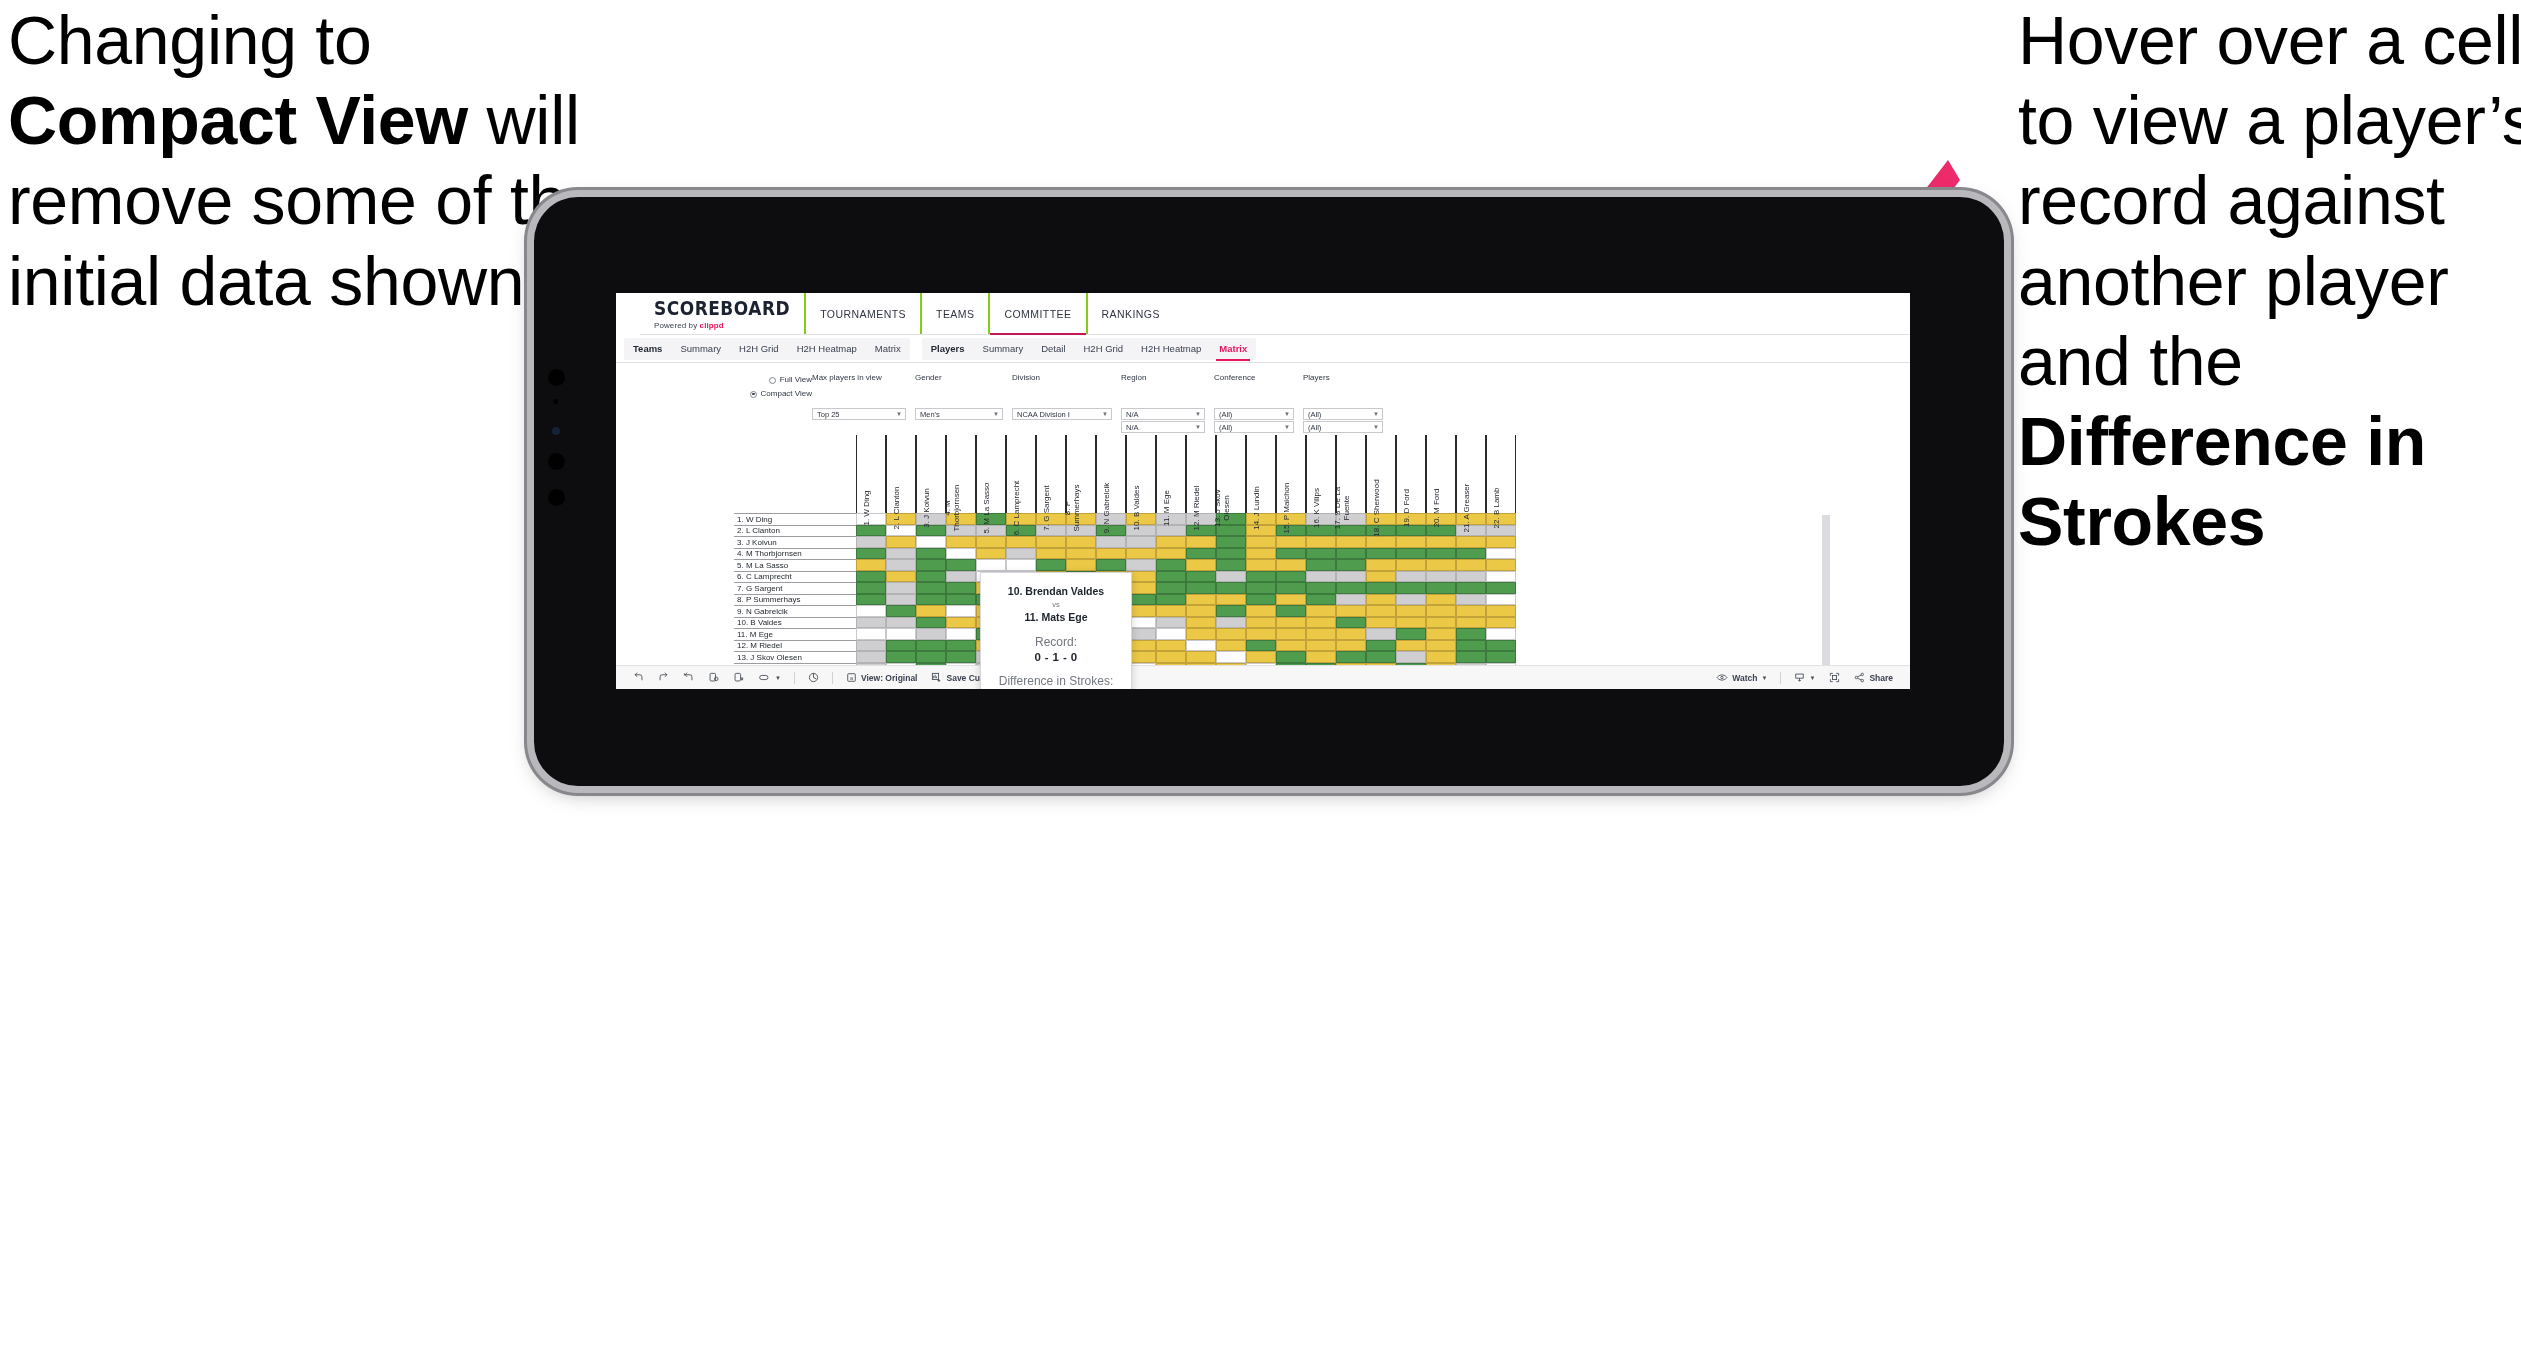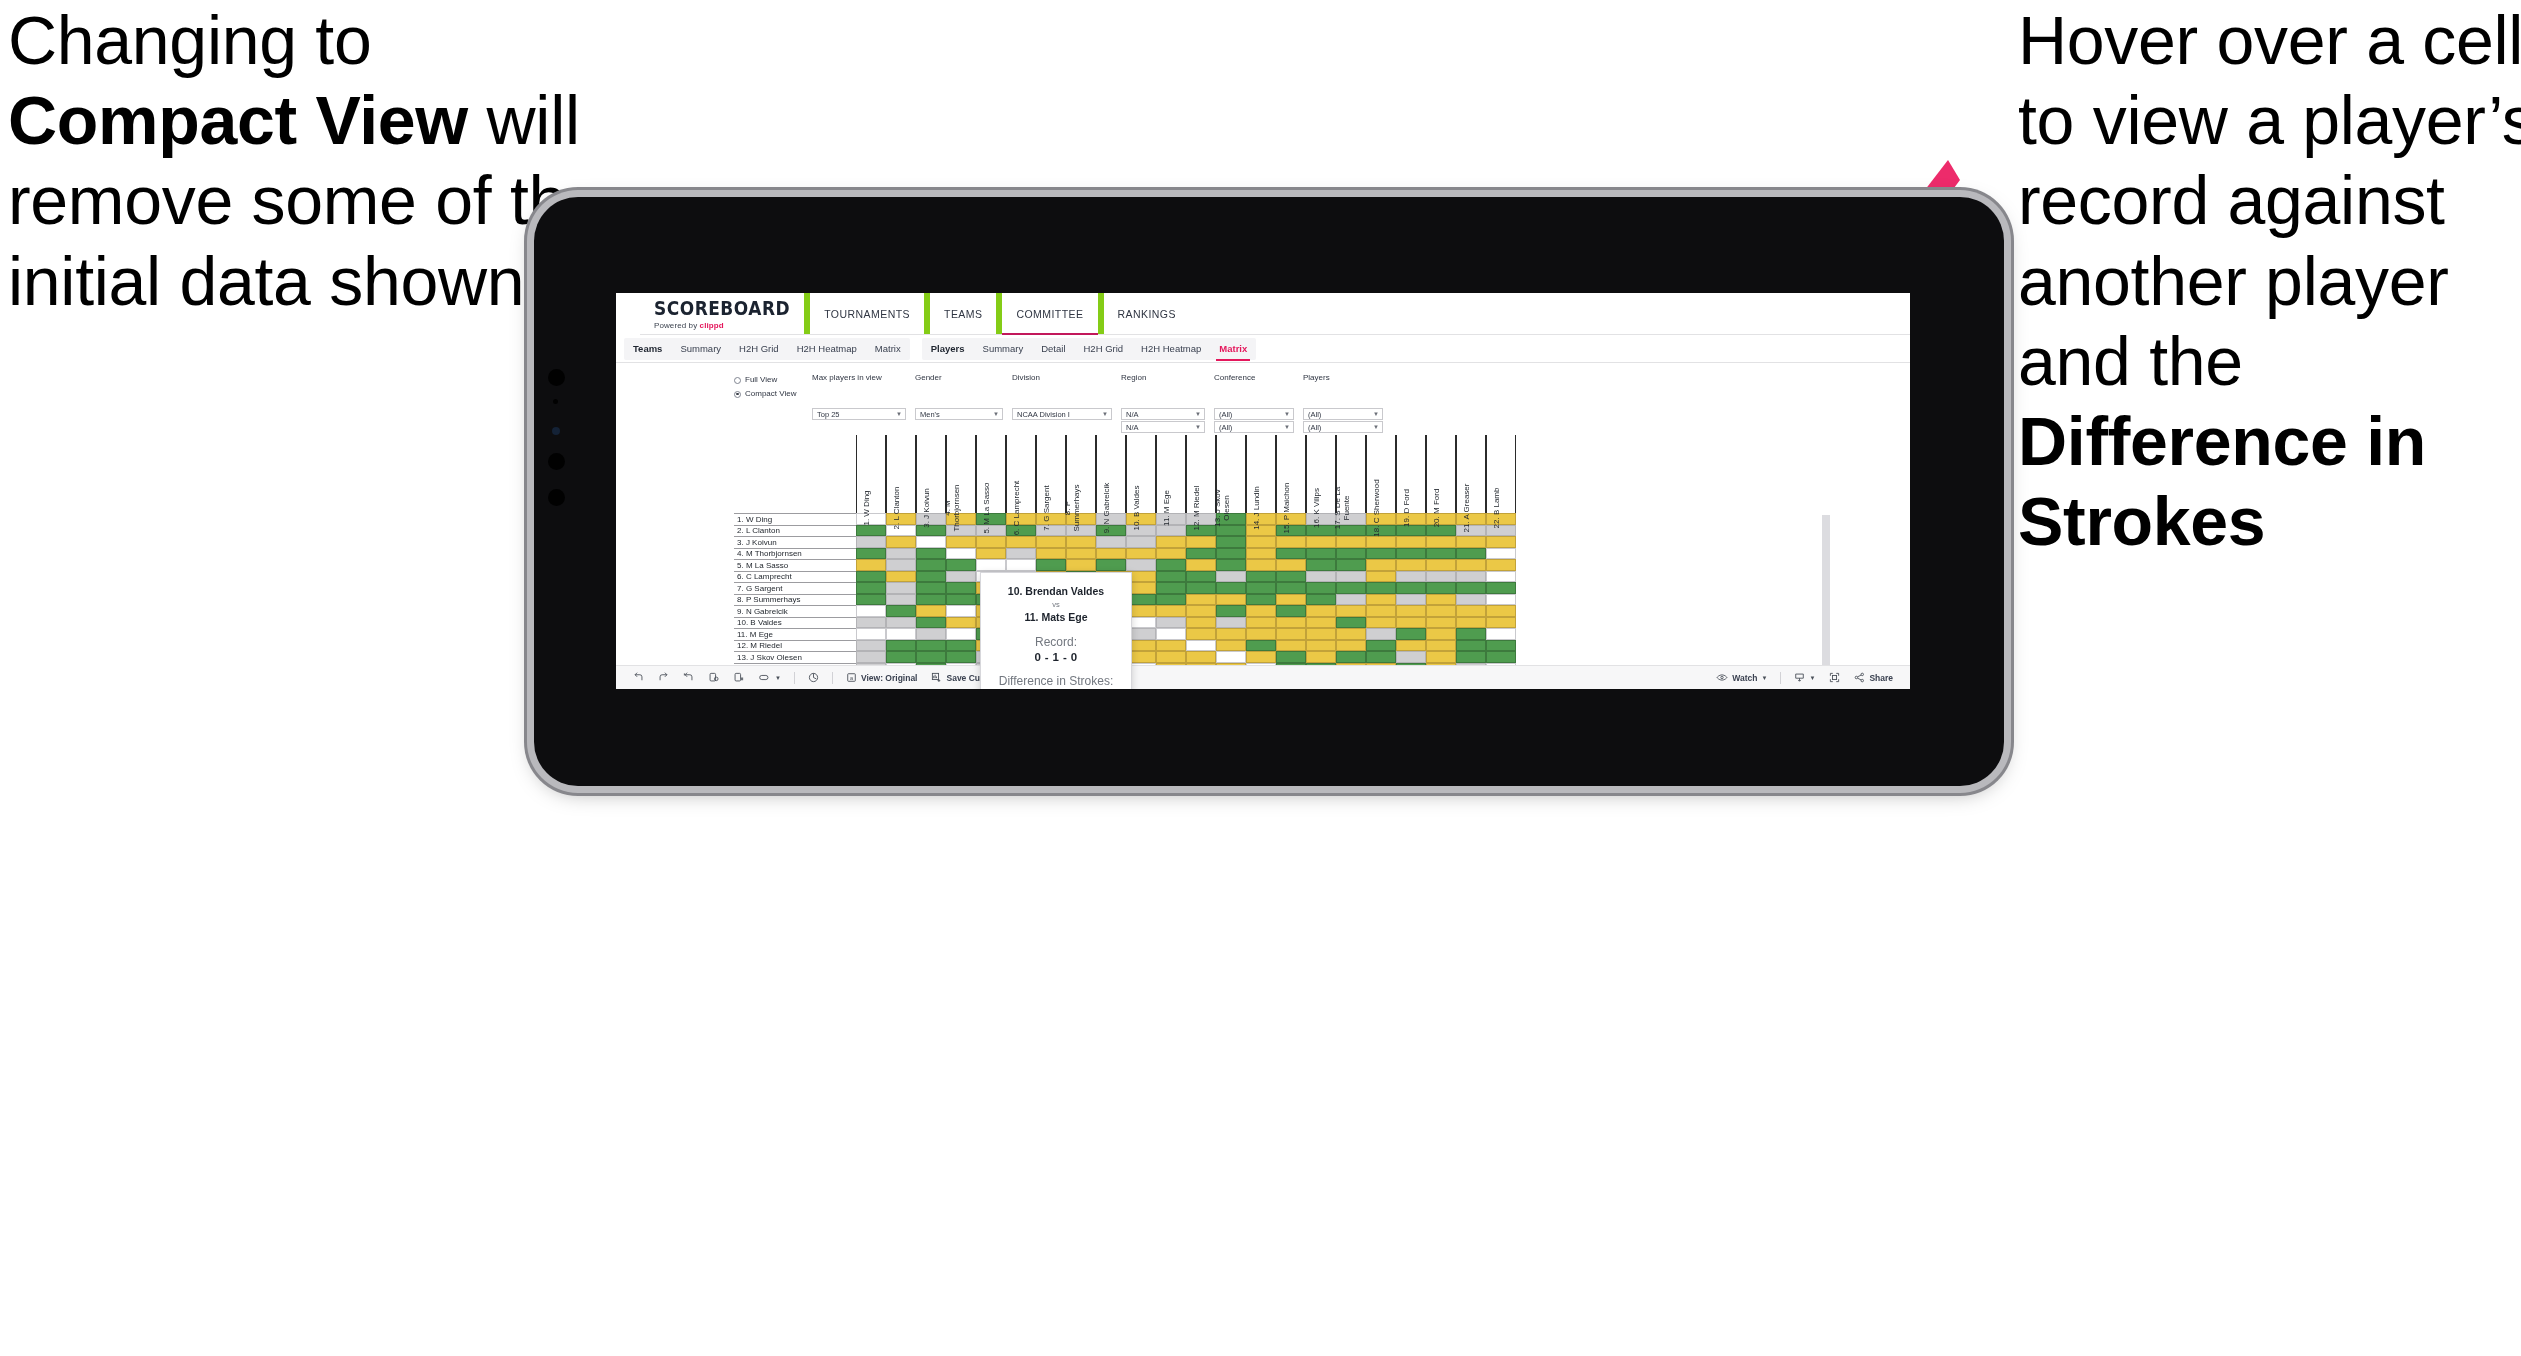--- a/index.html
+++ b/index.html
@@ -58,21 +58,21 @@
     font-weight: 700; font-size: 17px; letter-spacing: 0.5px;
     color: #1b2330; line-height: 1;
     transform: scaleY(1.12); transform-origin: left center;
   }
   .brand-sub { font-size: 8px; color: #3d4450; margin-top: 4px; letter-spacing: .1px; }
   .brand-sub .clippd { color: #e4175c; font-weight: 700; }
   .hnav { display: flex; align-items: stretch; }
   .hnav-item {
     display: flex; align-items: center; padding: 16px 14px;
     font-size: 10.5px; color: #2f3542; letter-spacing: .45px;
-    border-left: 6px solid #84cc16; position: relative; white-space: nowrap;
+    border-left: 2px solid #84cc16; position: relative; white-space: nowrap;
   }
   .hnav-item.active::after {
     content: ""; position: absolute; left: 0; right: 0; bottom: -1px;
     height: 2.5px; background: #c2185b;
   }
 
   
   .subnav {
     height: 28px; display: flex; align-items: center;
     background: #fff; border-bottom: 1px solid #e2e2e4; padding-left: 8px;
@@ -86,21 +86,21 @@
   .subtab.active { color: #e4175c; font-weight: 600; }
   .subtab.active::after {
     content: ""; position: absolute; left: 6px; right: 6px; bottom: -1px; height: 2px; background: #e4175c;
   }
 
   
   .viz { position: relative; height: 326px; background: #fff; padding: 6px 0 0 0; }
 
   .filters { display: flex; align-items: flex-start; padding: 4px 0 0 118px; gap: 0; }
   .radio-col { width: 78px; padding-top: 1px; }
-  .radio-row { display: flex; align-items: center; font-size: 8px; color: #2f3542; line-height: 12px; }
+  .radio-row { display: flex; align-items: center; font-size: 8px; color: #2f3542; line-height: 12px; justify-content: flex-end; }
   .radio-row + .radio-row { margin-top: 2px; }
   .radio {
     width: 7px; height: 7px; border-radius: 50%; border: 1px solid #808591;
     margin-right: 4px; background: #fff; position: relative; flex: none;
   }
   .radio.on::after {
     content: ""; position: absolute; left: 1.4px; top: 1.4px;
     width: 2.6px; height: 2.6px; border-radius: 50%; background: #3b3f49;
   }
   .fgroup { margin-right: 9px; }

